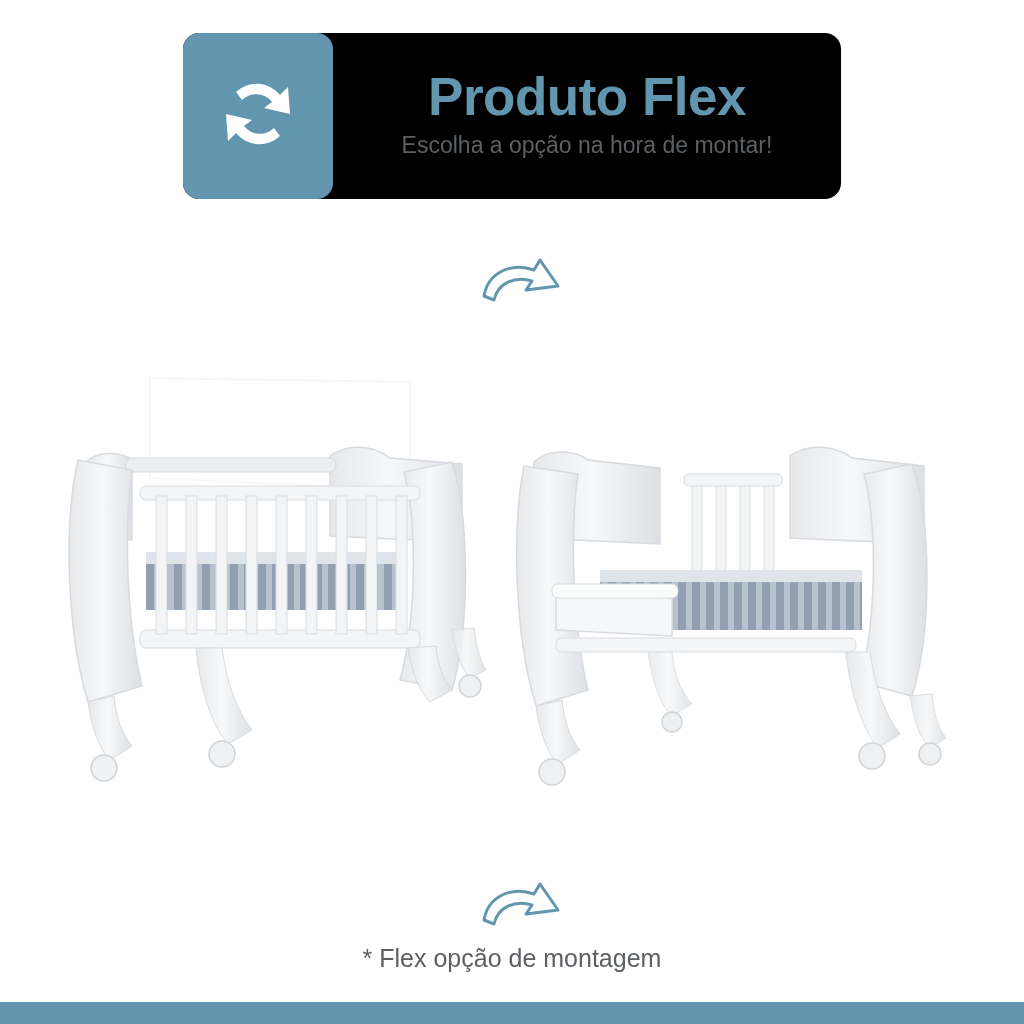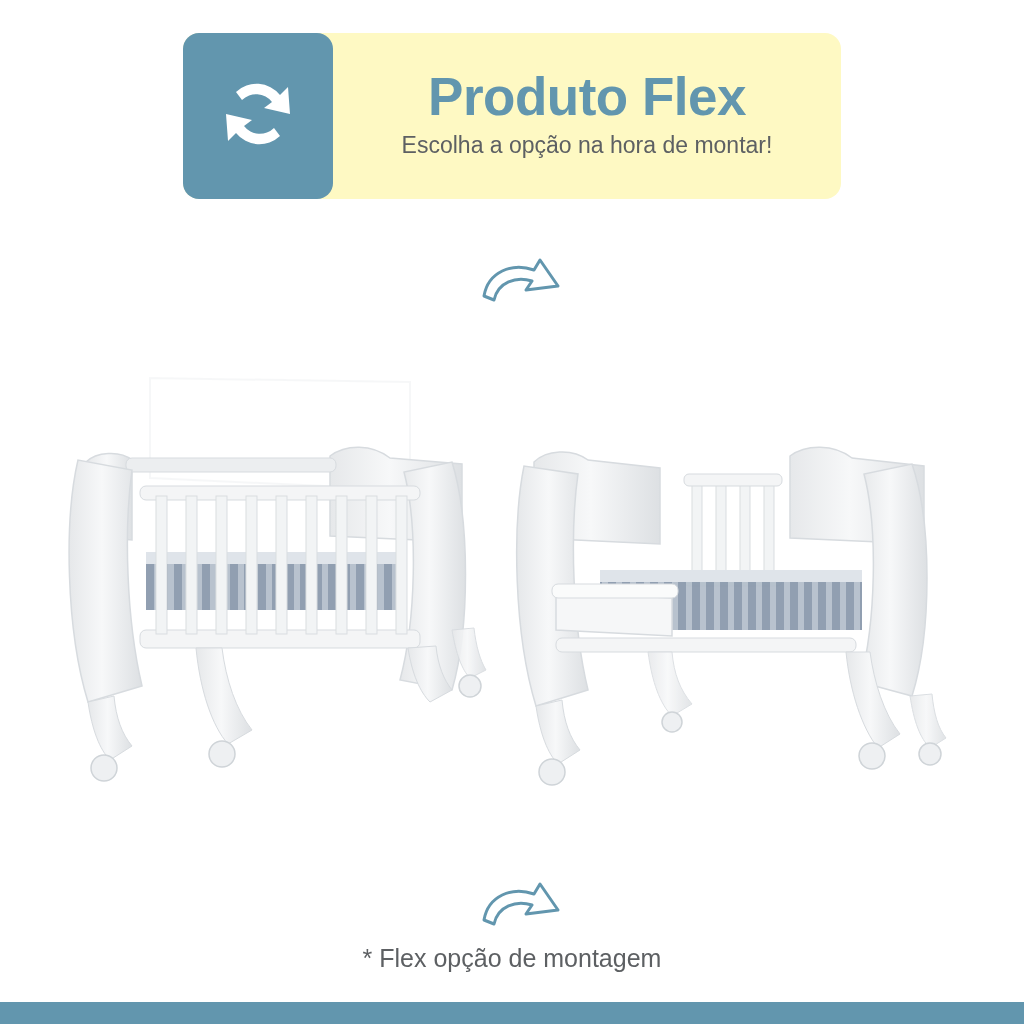--- a/index.html
+++ b/index.html
@@ -8,21 +8,21 @@
     background:#ffffff;
     font-family:"Liberation Sans", sans-serif;
     position:relative;
     overflow:hidden;
   }
   
   .badge-wrap{
     position:absolute;
     left:183px; top:33px;
     width:658px; height:166px;
-    background:#fef9c3;
+    background:#000000;
     border-radius:16px;
     display:flex;
     align-items:center;
   }
   .badge-icon{
     width:150px;height:166px;
     background:#6296ae;
     border-radius:16px;
     display:flex;align-items:center;justify-content:center;
     flex:0 0 auto;

